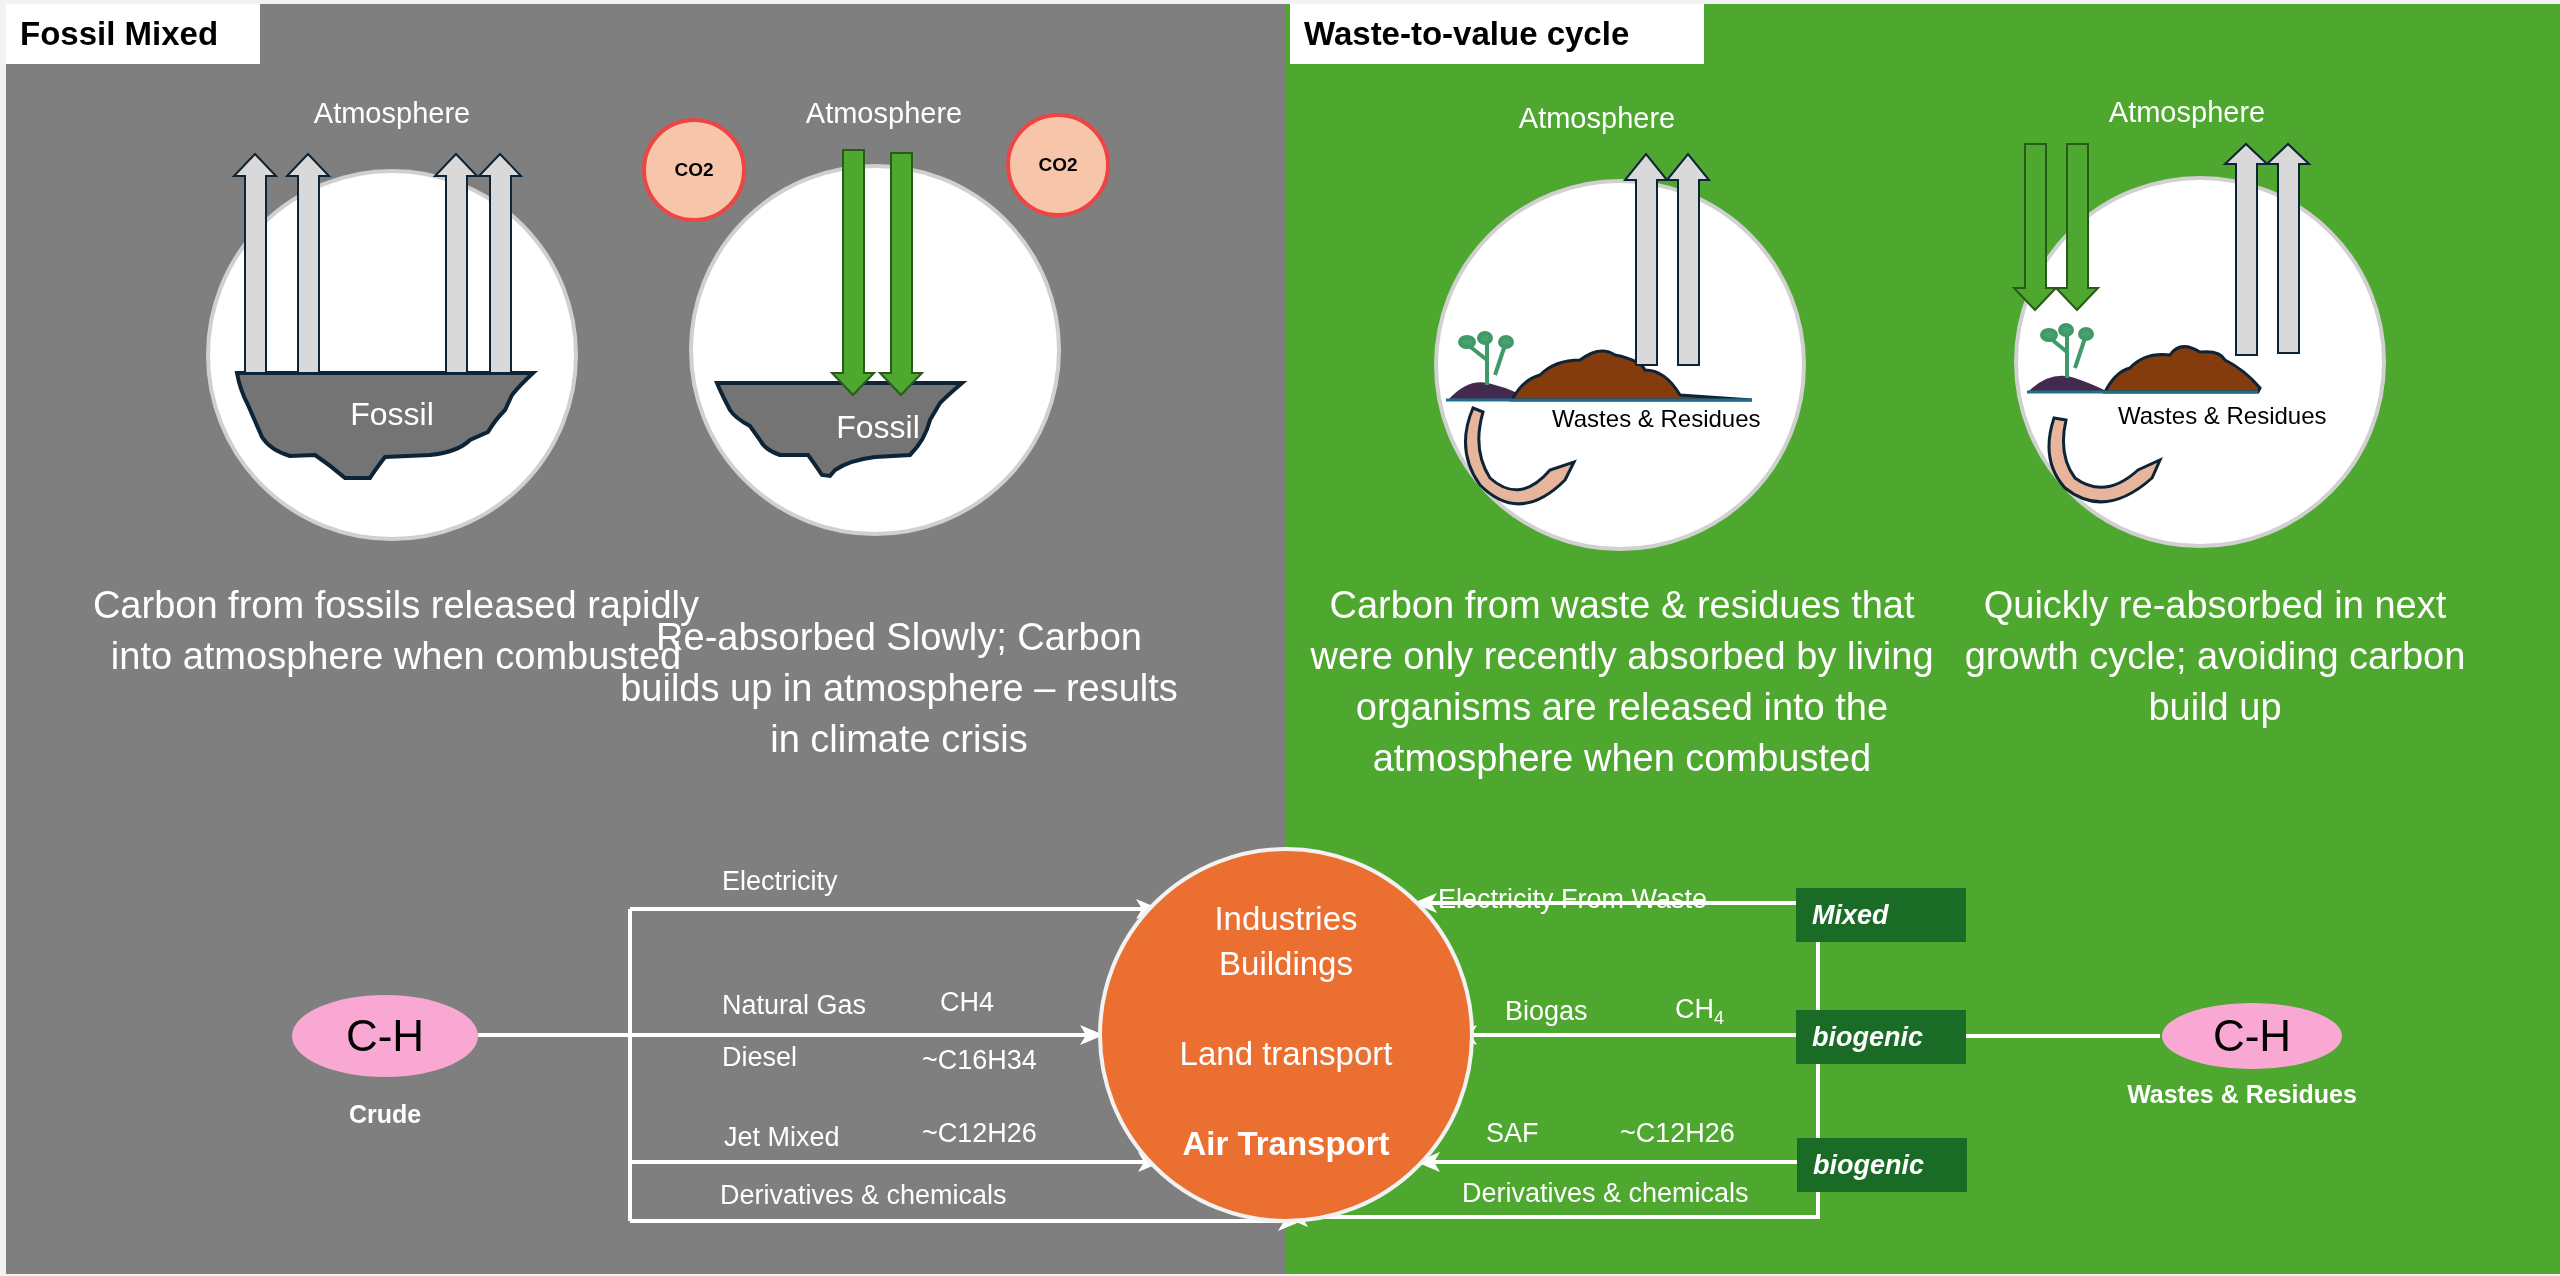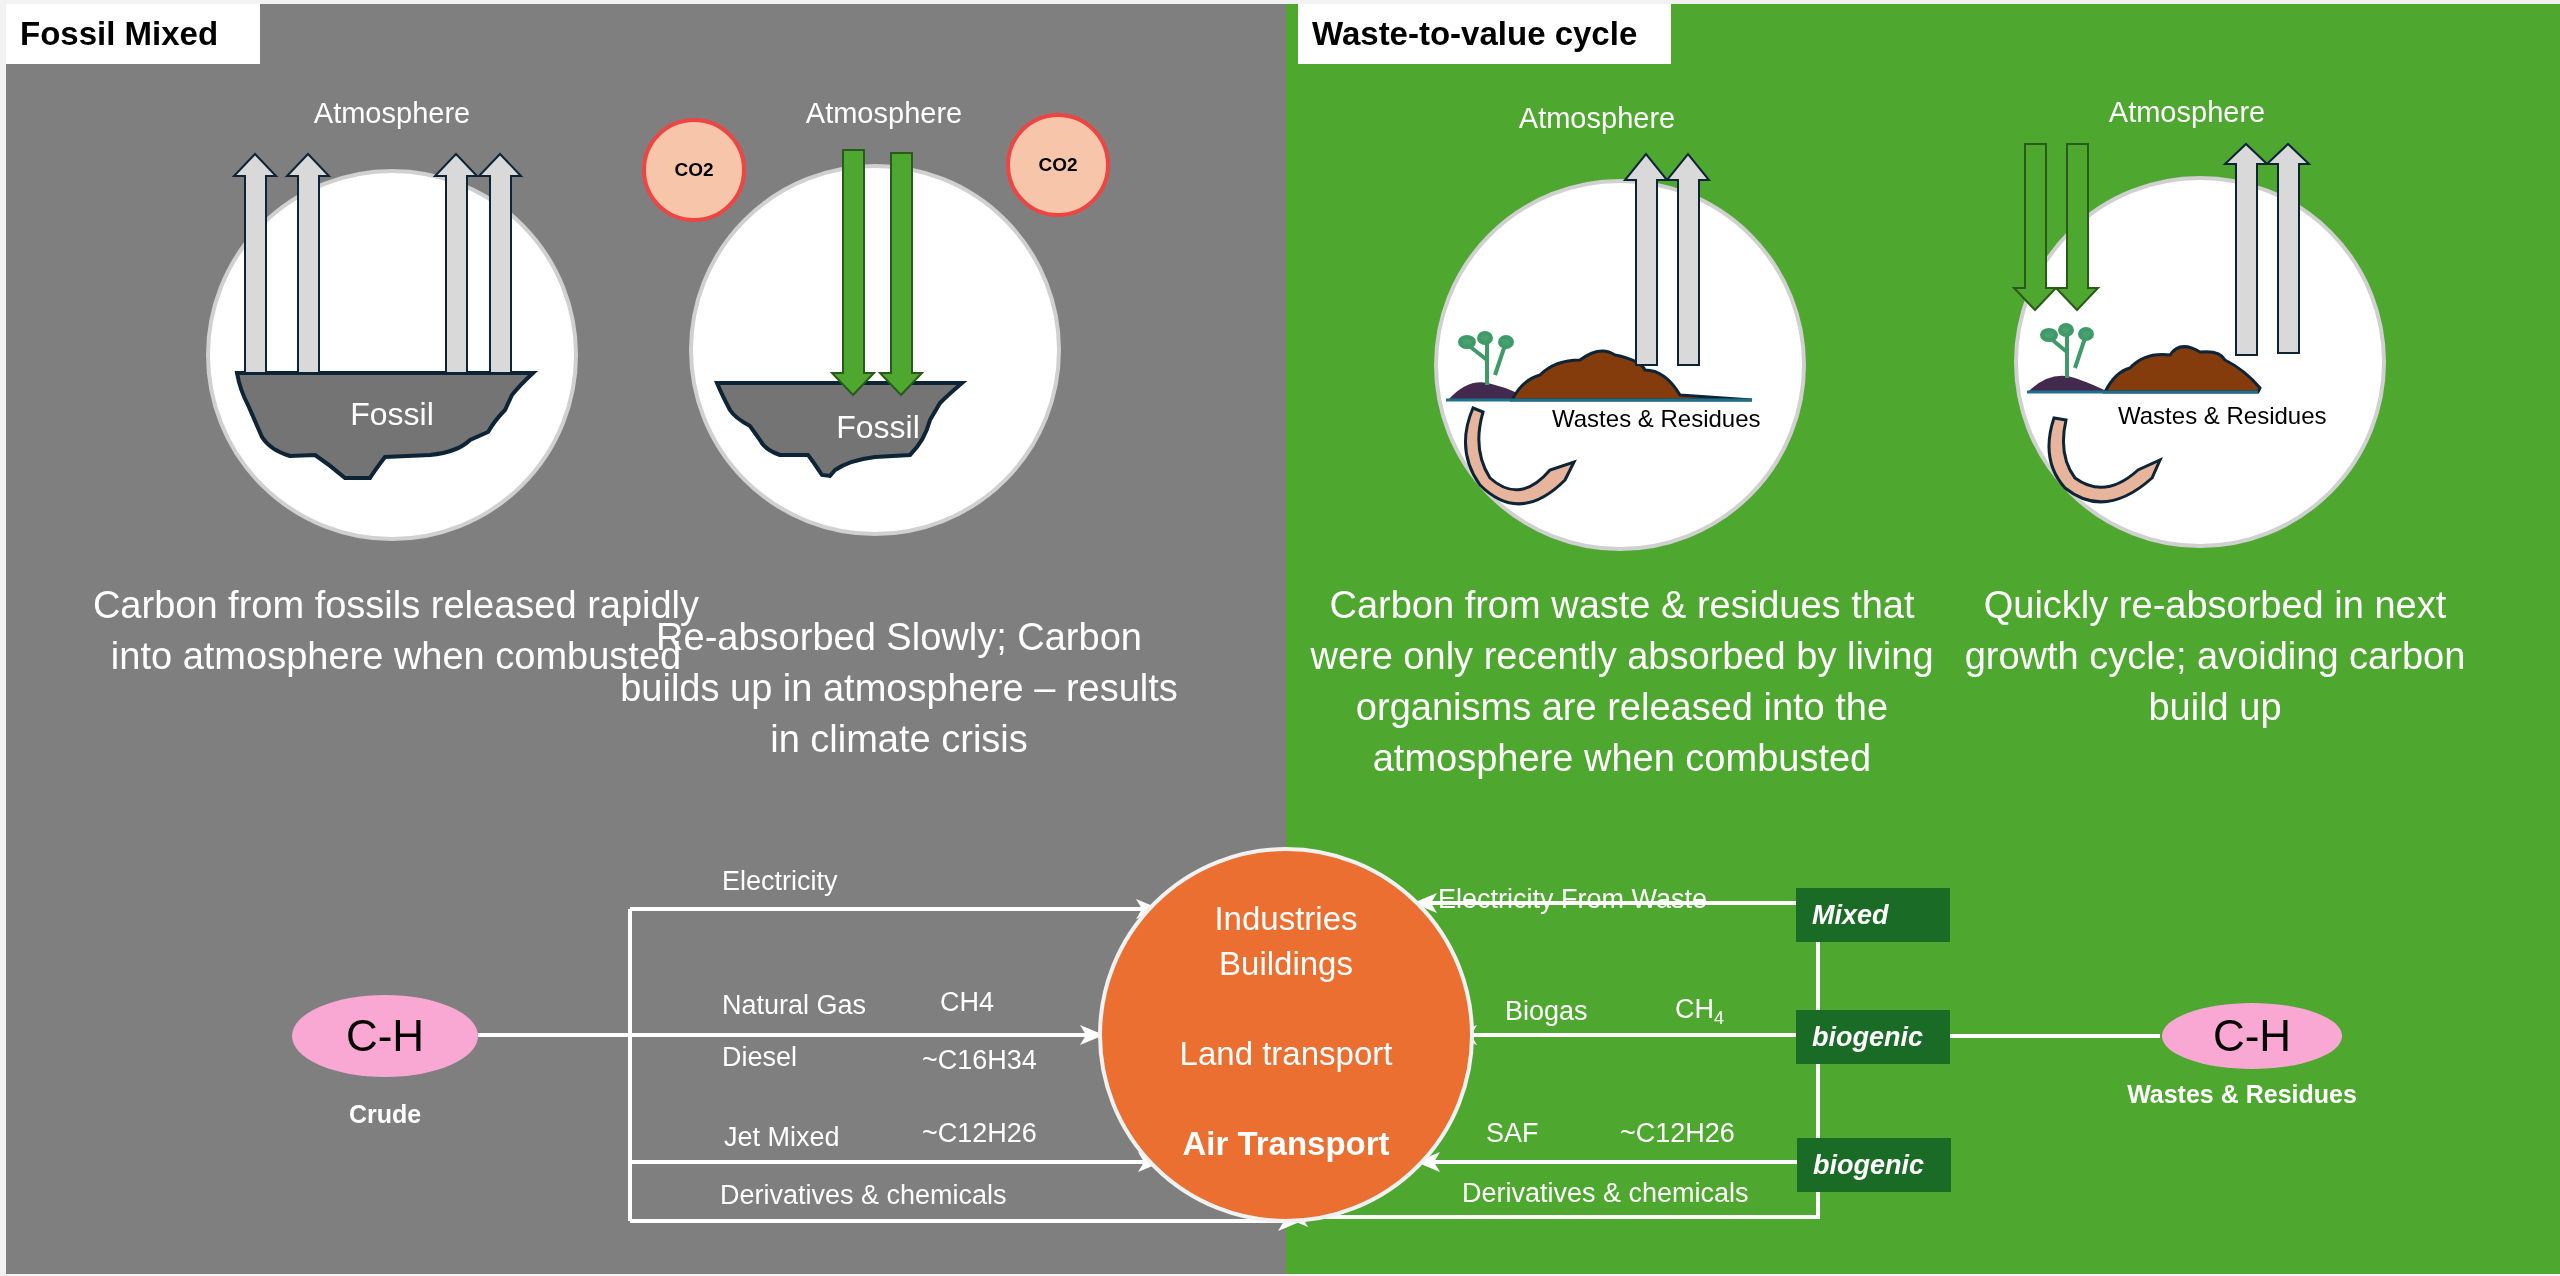--- a/index.html
+++ b/index.html
@@ -2,32 +2,32 @@
 <html><head>
 <meta charset="utf-8">
 <style>
   html,body{margin:0;padding:0;}
   body{width:2560px;height:1276px;position:relative;overflow:hidden;background:#f2f2f2;font-family:"Liberation Sans",sans-serif;}
   .panel{position:absolute;top:4px;height:1270px;}
   #panel-fossil{left:6px;width:1280px;background:#7f7f7f;}
   #panel-waste{left:1286px;width:1274px;background:#4ea72e;}
   .tab{position:absolute;top:0;height:60px;background:#fff;color:#000;font-weight:bold;font-size:33px;line-height:60px;padding-left:14px;box-sizing:border-box;}
   #tab-fossil{left:6px;width:254px;top:4px;}
-  #tab-waste{left:1290px;width:373px;top:4px;margin-left:8px;}
+  #tab-waste{left:1290px;width:414px;top:4px;}
   svg#scene{position:absolute;left:0;top:0;}
   .txt{position:absolute;color:#fff;text-align:center;}
   .atm{font-size:29px;}
   .desc{font-size:38px;line-height:51px;}
   .lbl{position:absolute;color:#fff;font-size:27px;white-space:nowrap;}
   .dark{color:#000;}
   .co2{position:absolute;width:104px;height:104px;border-radius:50%;background:#f7c6aa;border:4px solid #ef4444;box-sizing:border-box;font-weight:bold;font-size:19px;color:#000;text-align:center;line-height:96px;}
   .center-text{position:absolute;color:#fff;font-size:33px;text-align:center;white-space:nowrap;}
   .ch-node{position:absolute;background:#f9a8d4;border-radius:50%;color:#000;font-size:44px;text-align:center;}
   .node-cap{position:absolute;color:#fff;font-weight:bold;font-size:25px;white-space:nowrap;text-align:center;}
-  .badge{position:absolute;width:154px;height:54px;background:#1a6b26;color:#fff;font-weight:bold;font-style:italic;font-size:27px;line-height:54px;padding-left:16px;box-sizing:border-box;}
+  .badge{position:absolute;width:170px;height:54px;background:#1a6b26;color:#fff;font-weight:bold;font-style:italic;font-size:27px;line-height:54px;padding-left:16px;box-sizing:border-box;}
 </style>
 </head>
 <body>
 
 <div class="panel" id="panel-fossil"></div>
 <div class="panel" id="panel-waste"></div>
 
 <svg id="scene" width="2560" height="1276">
   <defs>
     <marker id="wh" markerWidth="10" markerHeight="10" refX="9" refY="5" orient="auto" markerUnits="userSpaceOnUse">

